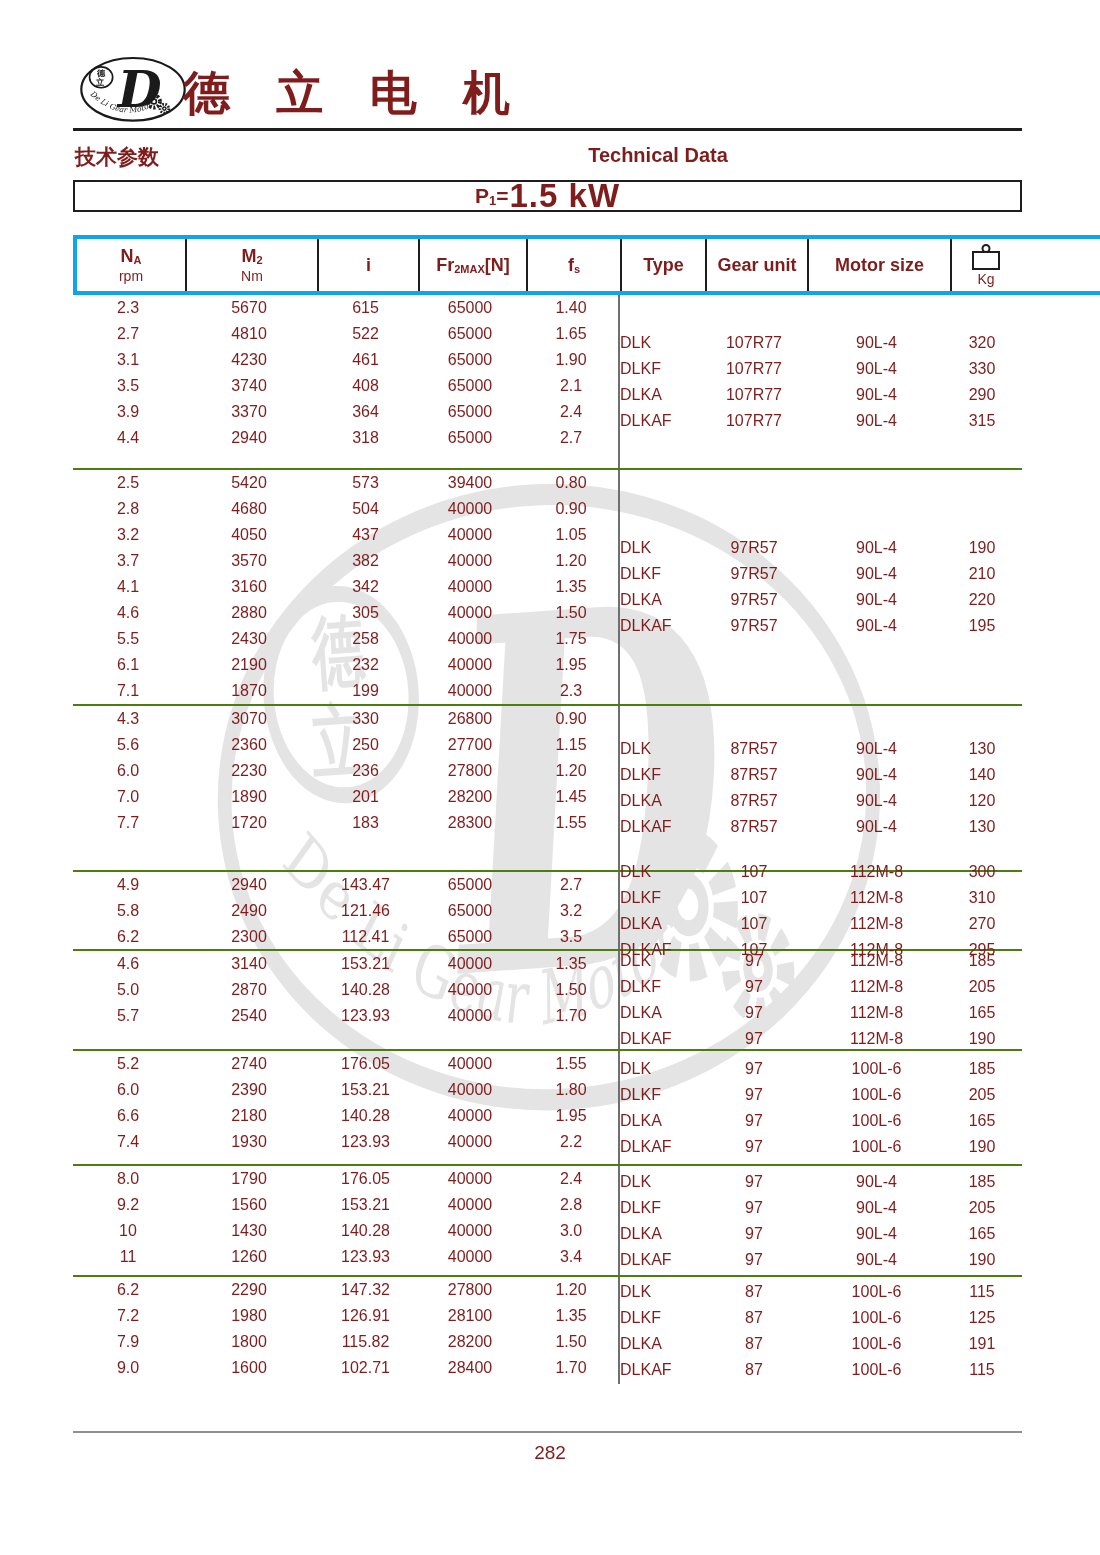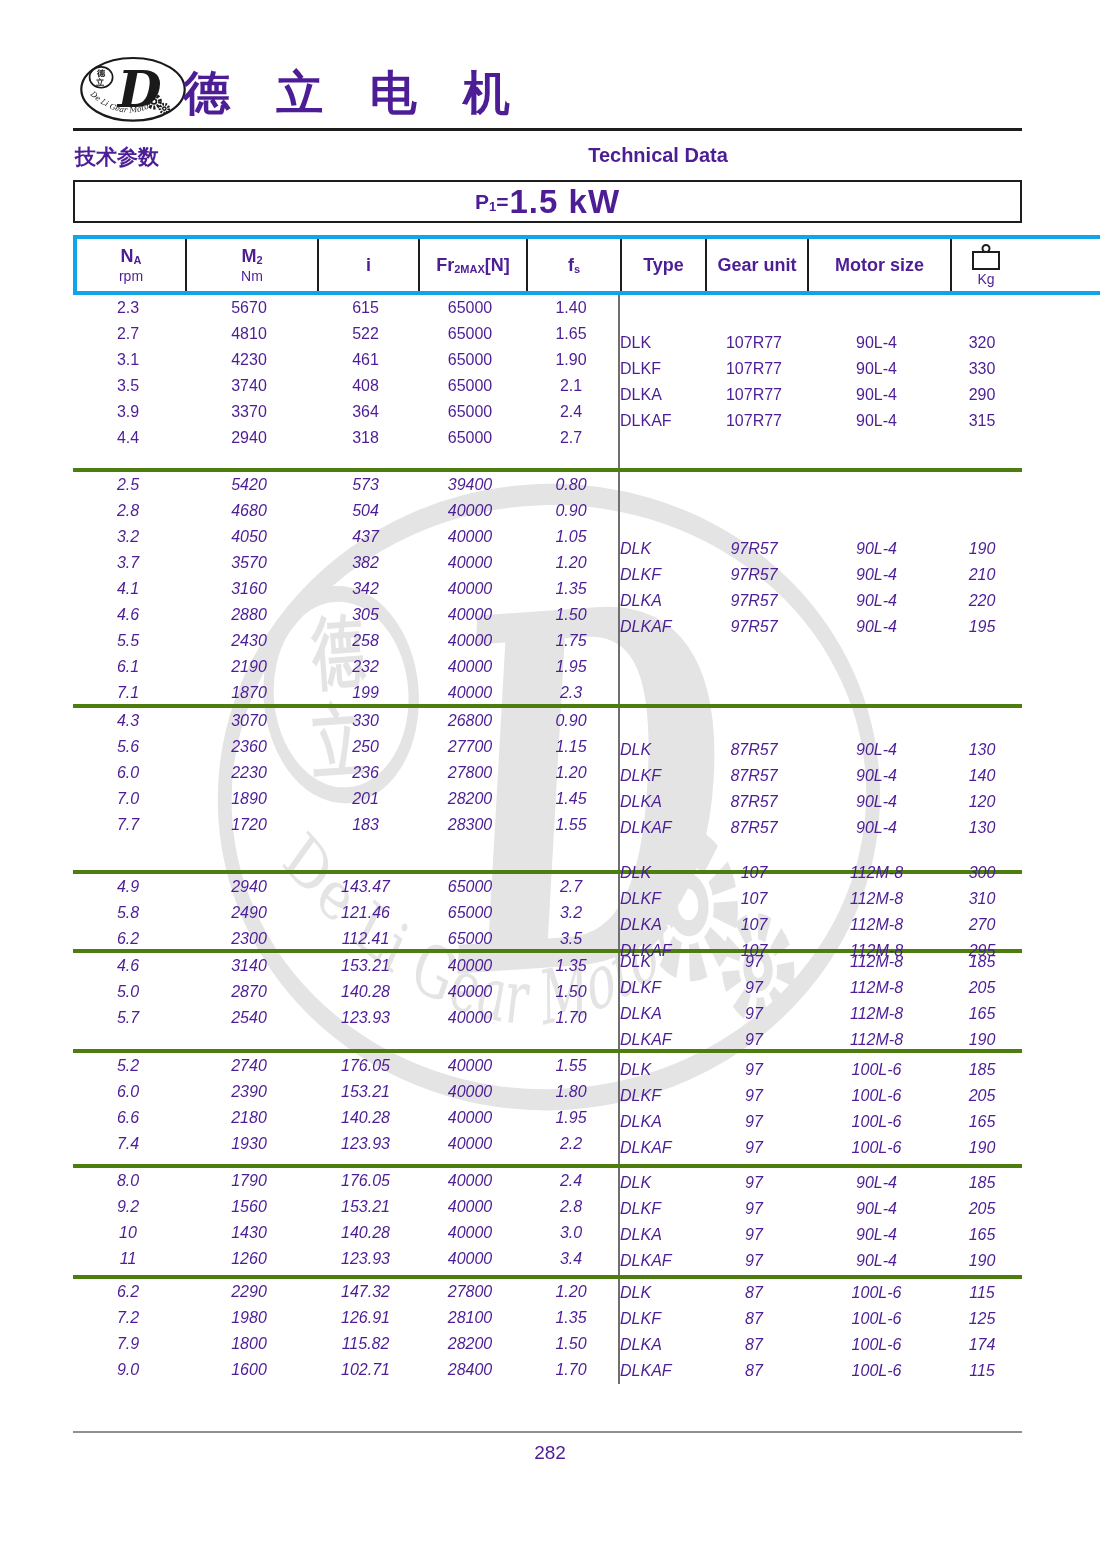--- a/index.html
+++ b/index.html
@@ -1,30 +1,30 @@
 <!DOCTYPE html>
 <html><head>
 <meta charset="utf-8">
 <style>
   html,body{margin:0;padding:0;background:#f2f2f2;}
   .page{
     position:relative;width:1100px;height:1555px;margin:0 auto;background:#ffffff;
-    font-family:"Liberation Sans", sans-serif;color:#4c1d95;overflow:hidden;
+    font-family:"Liberation Sans", sans-serif;color:#7f1d1d;overflow:hidden;
   }
   
   .logo{position:absolute;left:78px;top:54px;width:110px;height:74px;color:#1a1a1a;}
   .brand-name{
     position:absolute;left:183px;top:62px;font-family:"DejaVu Serif", serif;
     font-size:47px;font-weight:bold;letter-spacing:15px;white-space:nowrap;
   }
   .brand-rule{position:absolute;left:73px;top:128px;width:949px;height:3px;background:#1d1d1d;}
   .section-cn{position:absolute;left:75px;top:143px;font-size:21px;font-weight:bold;}
   .section-en{position:absolute;left:658px;top:144px;transform:translateX(-50%);font-size:20px;font-weight:bold;}
   .power-box{
-    position:absolute;left:73px;top:180px;width:949px;height:43px;box-sizing:border-box;
+    position:absolute;left:73px;top:180px;width:949px;height:32px;box-sizing:border-box;
     border:2px solid #1d1d1d;display:flex;align-items:center;justify-content:center;
   }
   .power-box .p-label{font-size:21px;font-weight:bold;letter-spacing:0;}
   .power-box .p-label sub{font-size:13px;font-weight:bold;vertical-align:-2px;}
   .power-box .p-value{font-size:33px;font-weight:bold;letter-spacing:1px;margin-left:1px;}
   
   .thead{
     position:absolute;left:73px;top:235px;width:1086px;height:60px;box-sizing:border-box;
     border:4px solid #0ea5e9;display:grid;z-index:2;background:transparent;
     grid-template-columns:110px 132px 101px 108px 94px 85px 102px 143px 68px;
@@ -38,21 +38,21 @@
   .h-main sub{font-size:11px;font-weight:bold;vertical-align:-2px;}
   .h-unit{font-size:14px;font-weight:normal;margin-top:1px;}
   .kg-icon{position:relative;width:24px;height:15px;border:2px solid #1d1d1d;margin-top:8px;background:#fff;}
   .kg-icon::before{
     content:'';position:absolute;left:50%;top:-9px;transform:translateX(-50%);
     width:5px;height:5px;border:2px solid #1d1d1d;border-radius:50%;background:#fff;
   }
   
   .tsections{position:absolute;left:73px;top:295px;width:949px;z-index:1;}
   .section{display:flex;box-sizing:border-box;}
-  .section + .section{border-top:4px solid #4d7c0f;font-style:italic;}
+  .section + .section{border-top:2px solid #4d7c0f;}
   .section:nth-of-type(1){height:173px;}
   .section:nth-of-type(2){height:236px;}
   .section:nth-of-type(3){height:166px;}
   .section:nth-of-type(4){height:79px;}
   .section:nth-of-type(5){height:100px;}
   .section:nth-of-type(6){height:115px;}
   .section:nth-of-type(7){height:111px;}
   .section:nth-of-type(8){height:109px;}
   .sec-left{width:545px;display:flex;flex-direction:column;justify-content:flex-start;}
   .sec-right{width:402px;box-sizing:border-box;border-left:2px solid #6f6f6f;
@@ -632,21 +632,21 @@
           <div class="mrow">
             <div class="cell type-cell">DLKF</div>
             <div class="cell">87</div>
             <div class="cell">100L-6</div>
             <div class="cell">125</div>
           </div>
           <div class="mrow">
             <div class="cell type-cell">DLKA</div>
             <div class="cell">87</div>
             <div class="cell">100L-6</div>
-            <div class="cell">174</div>
+            <div class="cell">191</div>
           </div>
           <div class="mrow">
             <div class="cell type-cell">DLKAF</div>
             <div class="cell">87</div>
             <div class="cell">100L-6</div>
             <div class="cell">115</div>
           </div>
         </div>
       </div>
     </div>

